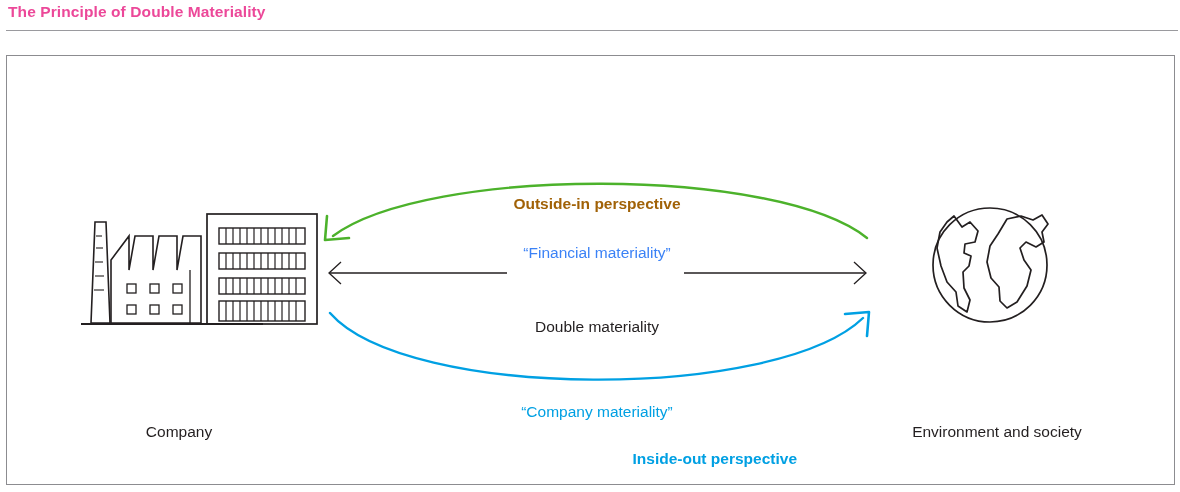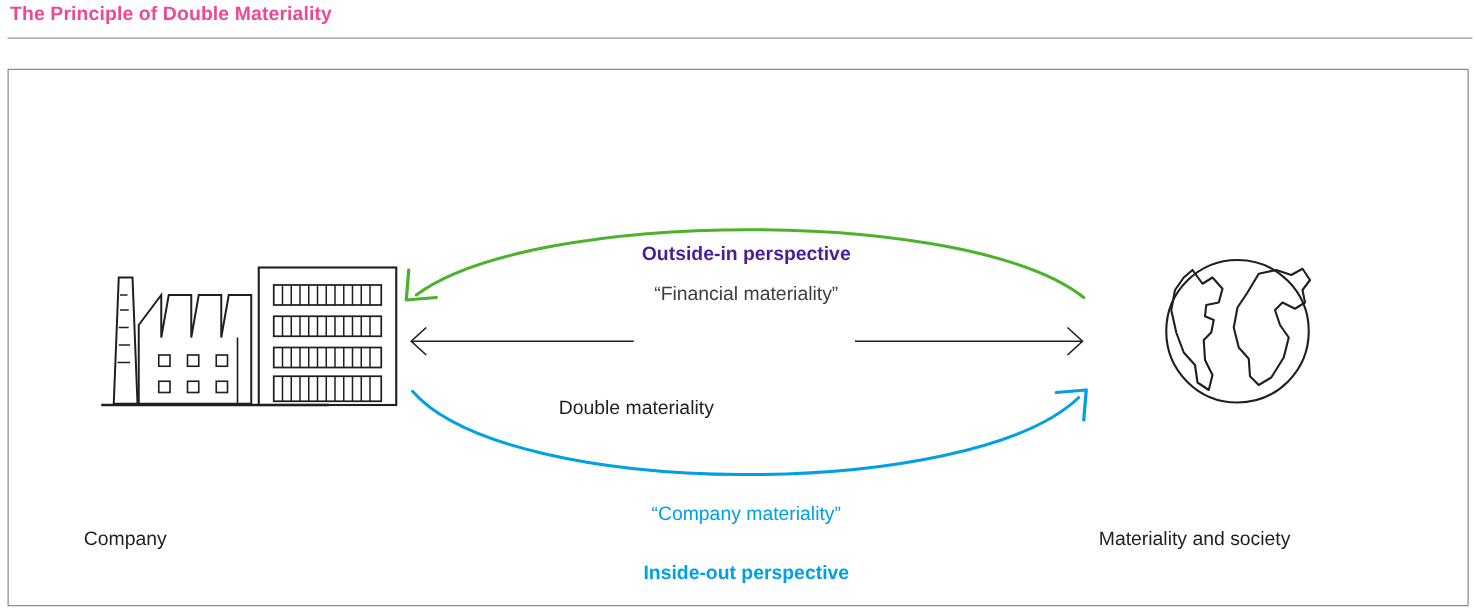--- a/index.html
+++ b/index.html
@@ -51,20 +51,21 @@
     position: absolute;
     left: 0;
     top: 0;
   }
 
   .fig-label {
     position: absolute;
     font-size: 15.5px;
     color: #231f20;
     white-space: nowrap;
+    text-align: center;
   }
 
   #company-label {
     left: 60px;
     top: 367px;
     width: 224px;
   }
 
   #environment-label {
     left: 872px;
@@ -84,40 +85,41 @@
     white-space: nowrap;
     text-align: center;
     left: 390px;
     width: 400px;
   }
 
   #outside-in-label {
     top: 139px;
     font-size: 15.5px;
     font-weight: bold;
-    color: #4c1d95;
+    color: #a16207;
   }
 
   #financial-materiality-label {
-    top: 171px;
-    font-size: 15.5px;
-    color: #404040;
+    top: 188px;
+    font-size: 15.5px;
+    color: #3b82f6;
   }
 
   #impact-materiality-label {
     top: 347px;
     font-size: 15.5px;
     color: #00a0e3;
   }
 
   #inside-out-label {
     top: 394px;
     font-size: 15.5px;
     font-weight: bold;
     color: #00a0e3;
+    text-align: right;
   }
 </style>
 </head>
 <body>
 
 <div id="page-title">The Principle of Double Materiality</div>
 <div id="title-rule"></div>
 
 <div id="diagram-frame">
 
@@ -252,21 +254,21 @@
 
     <g fill="none" stroke="#00a0e3" stroke-width="2.4" stroke-linecap="round" stroke-linejoin="round">
       <path d="M 323 257 C 400 345, 770 345, 856 262"></path>
 
       <polyline points="838,258 862,256 860,280" stroke-width="2.6"></polyline>
     </g>
   </svg>
 
   <div class="fig-label" id="company-label">Company</div>
 
-  <div class="fig-label" id="environment-label">Materiality and society</div>
+  <div class="fig-label" id="environment-label">Environment and society</div>
 
   <div class="fig-label" id="center-label">Double materiality</div>
 
   <div class="curve-label" id="outside-in-label">Outside-in perspective</div>
 
   <div class="curve-label" id="financial-materiality-label">“Financial materiality”</div>
 
   <div class="curve-label" id="impact-materiality-label">“Company materiality”</div>
 
   <div class="curve-label" id="inside-out-label">Inside-out perspective</div>

